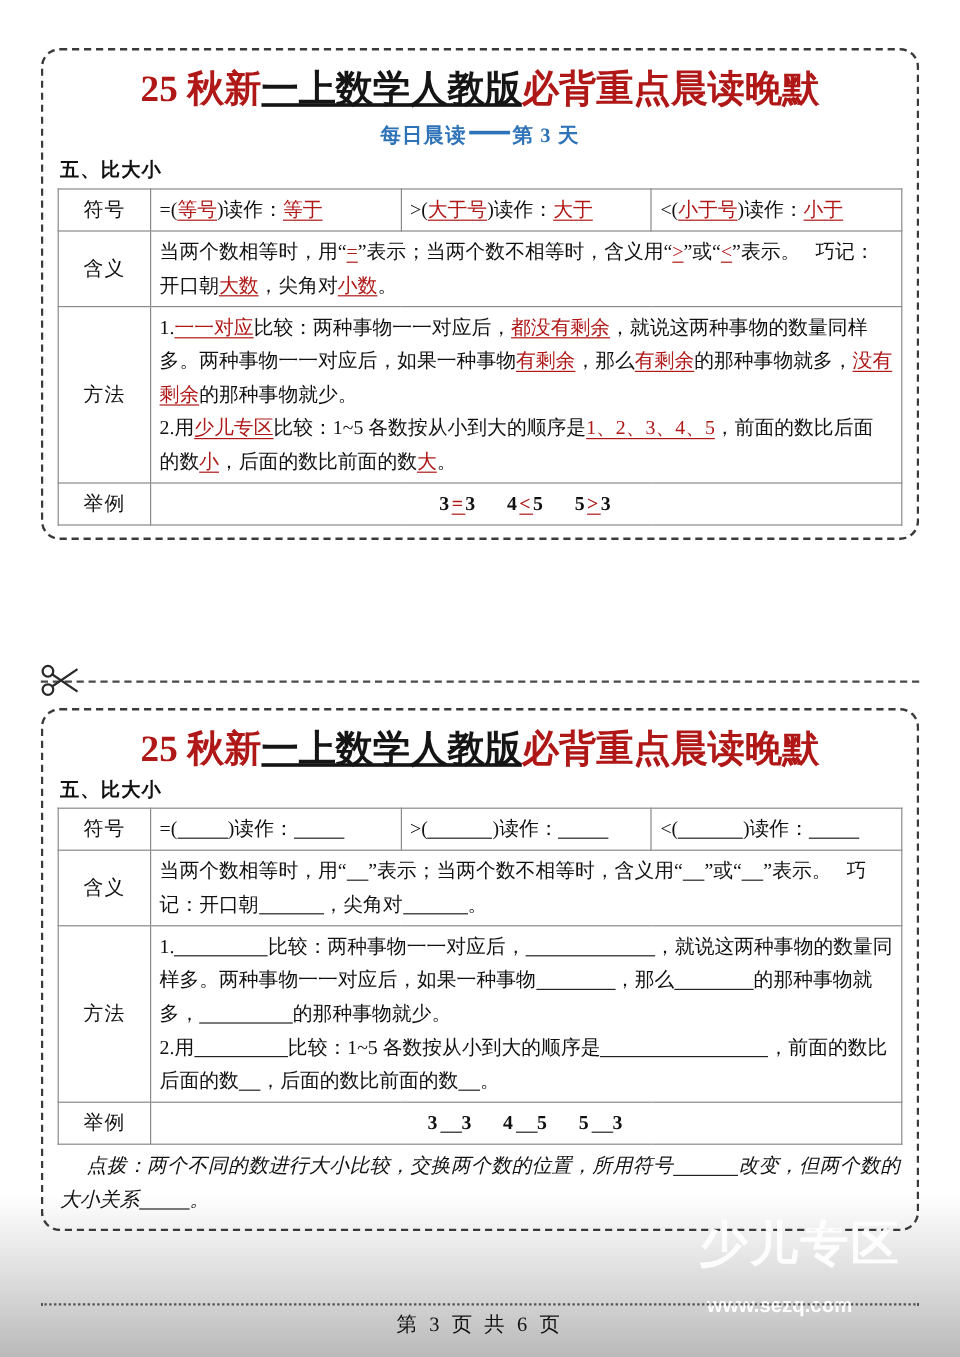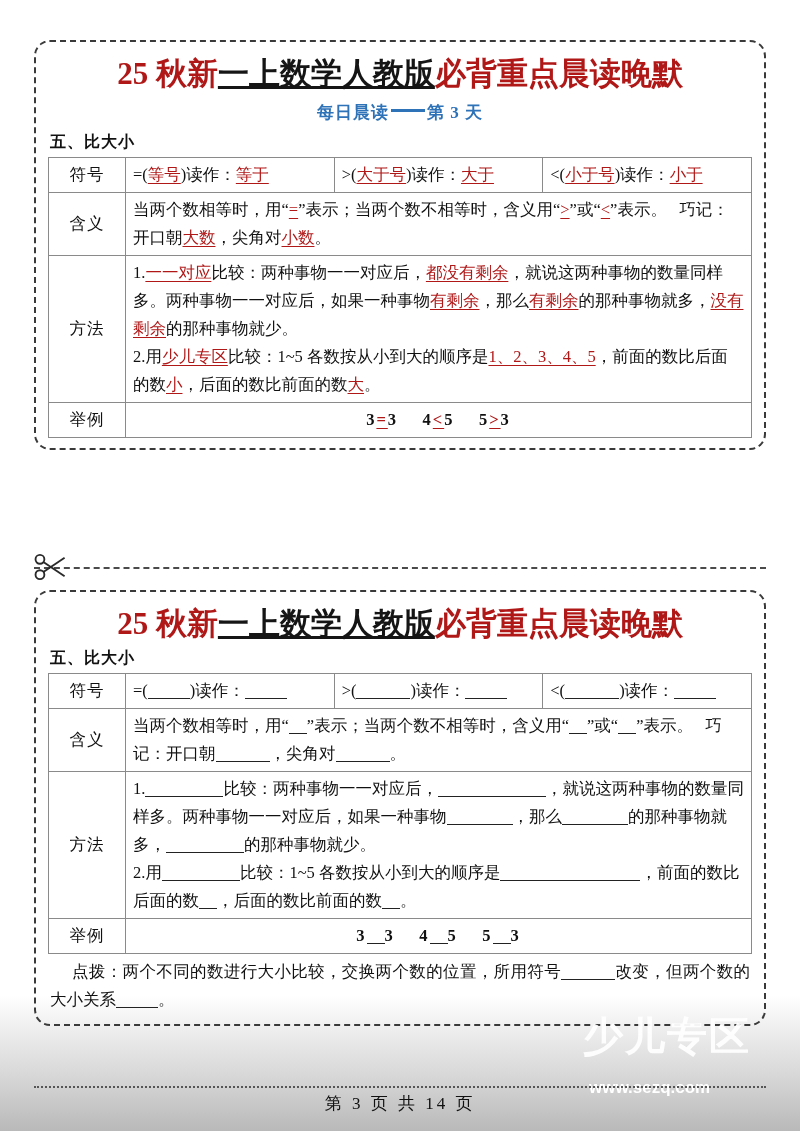--- a/index.html
+++ b/index.html
@@ -118,21 +118,21 @@
   .b12 { width: 140px; }
 
   
   .tip {
     font-size: 16.5px;
     line-height: 28px;
     color: #111;
     margin: 4px 2px 0 2px;
     text-align: justify;
   }
-  .tip.indent { text-indent: 22px; }
+  .tip.indent { text-indent: 22px; font-style: italic; }
 
   
   .cutline {
     position: absolute;
     left: 34px;
     width: 732px;
     top: 567px;
     height: 2px;
     border-top: 2px dashed #4a4a4a;
   }
@@ -276,15 +276,15 @@
     </tbody>
       </table>
 
     <div class="tip indent"><span>点拨：两个不同的数进行大小比较，交换两个数的位置，所用符号</span><span class="blank b5"></span><span>改变，但两个数的大小关系</span><span class="blank b4"></span><span>。</span></div>
   </div>
 
   <div class="wm-zh">少儿专区</div>
   <div class="wm-url">www.sezq.com</div>
 
   <div class="footer-rule"></div>
-  <div class="footer">第 3 页 共 14 页</div>
+  <div class="footer">第 3 页 共 6 页</div>
 
 </div>
 
 </body></html>

